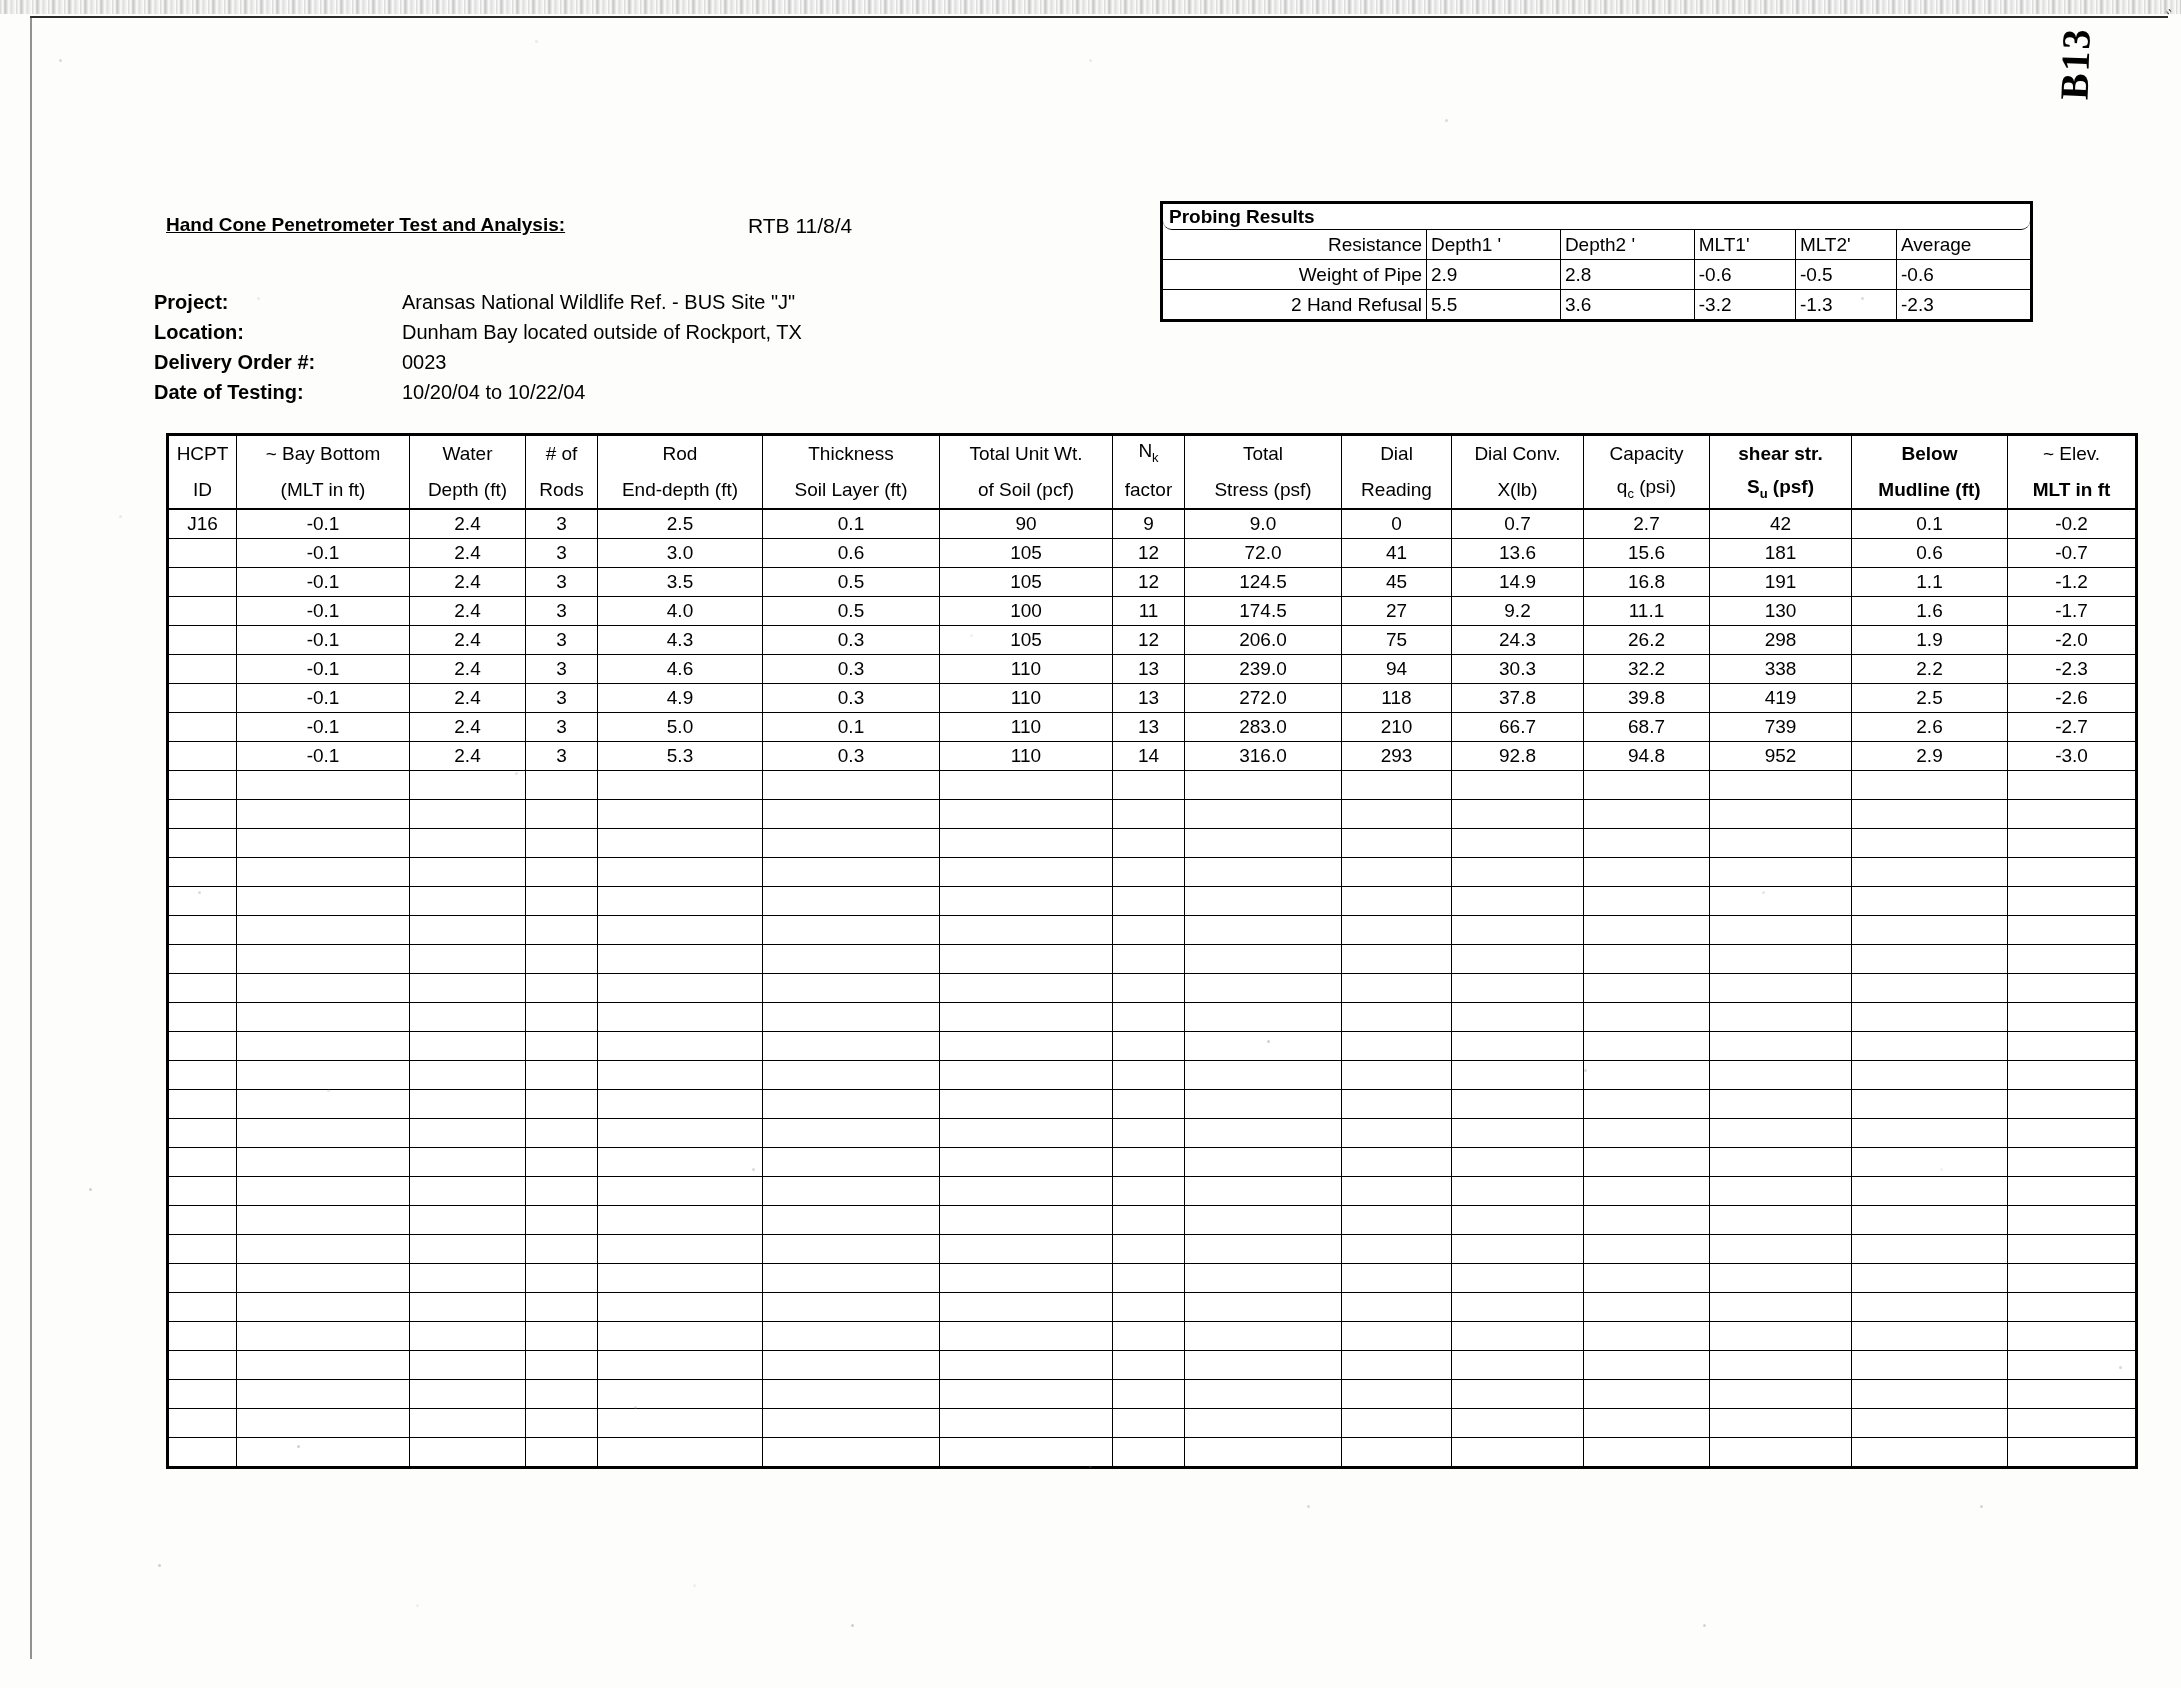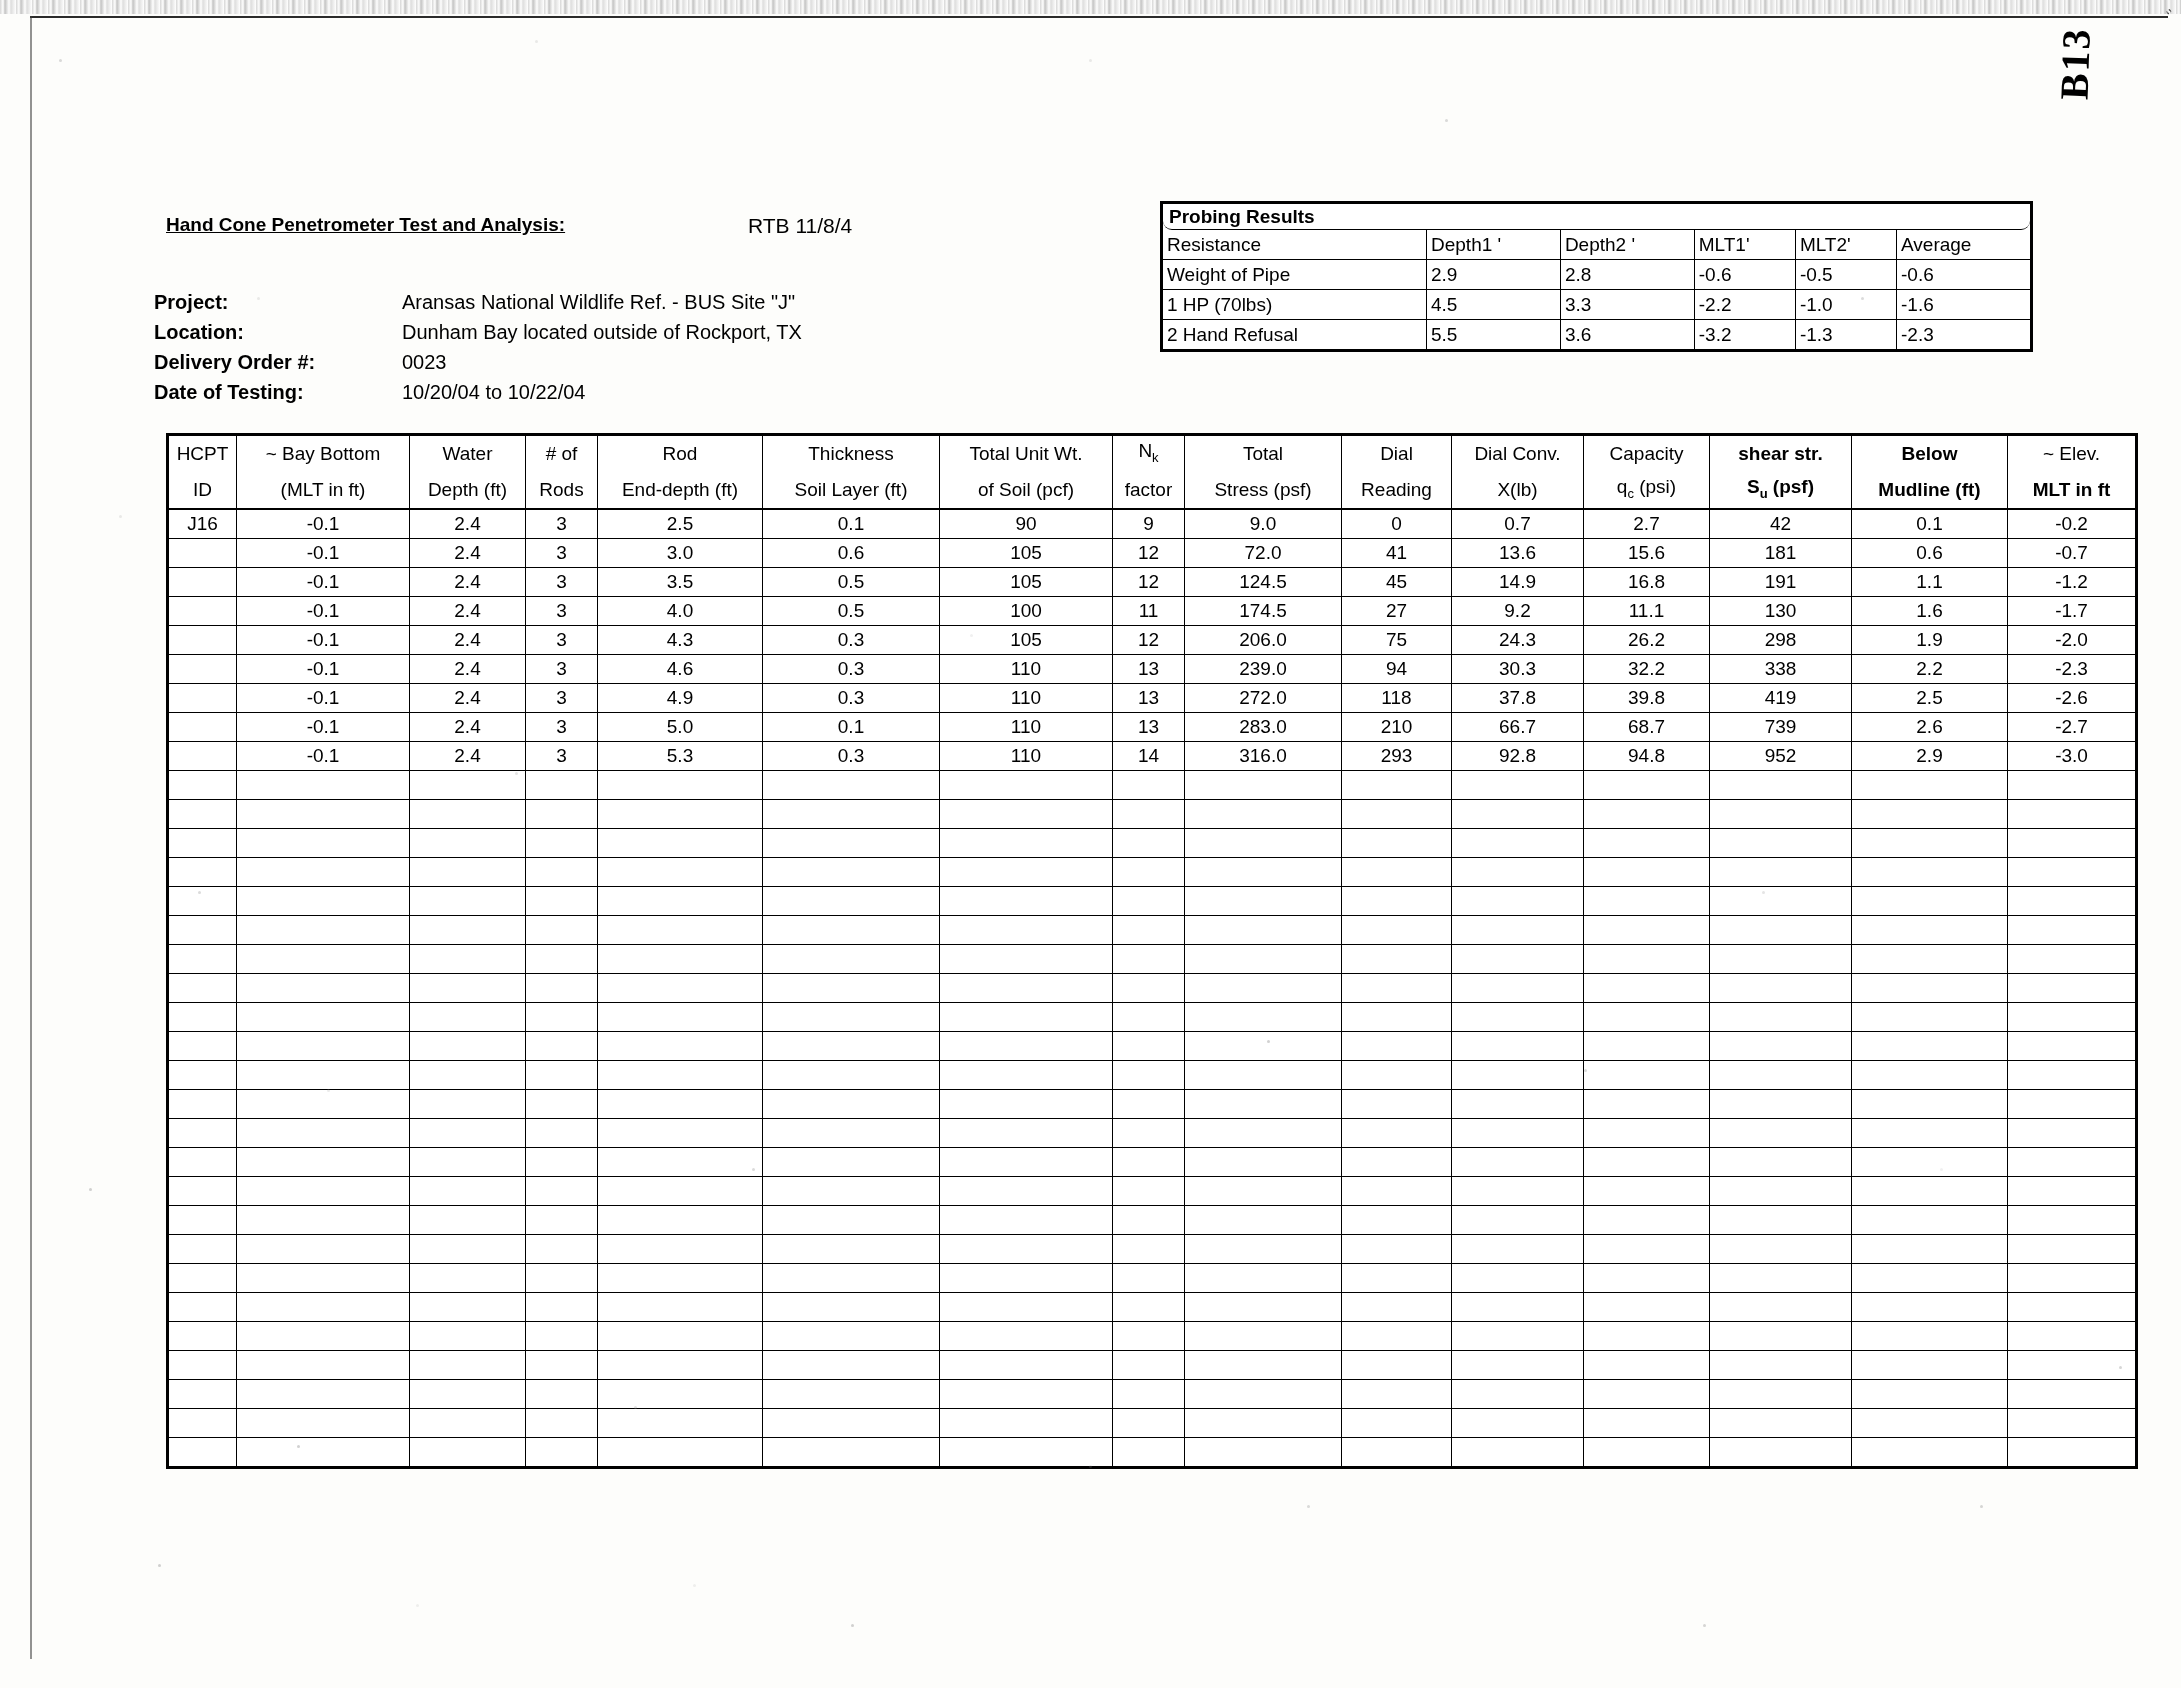--- a/index.html
+++ b/index.html
@@ -108,21 +108,21 @@
   }
   table.ptab td, table.ptab th {
     border: 1px solid #000;
     padding: 1px 4px;
     text-align: left;
     height: 27px;
     font-weight: 400;
     white-space: nowrap;
   }
   table.ptab td.lbl, table.ptab th.lbl {
-    text-align: left;
+    text-align: right;
     width: 255px;
   }
   table.ptab tr:first-child th { border-top: none; }
   table.ptab td:first-child, table.ptab th:first-child { border-left: none; }
   table.ptab td:last-child, table.ptab th:last-child { border-right: none; }
   table.ptab tr:last-child td { border-bottom: none; }
 
   
   .maintable {
     position: absolute;
@@ -229,28 +229,20 @@
         </tr>
       </thead>
       <tbody>
           <tr>
             <td class="lbl">Weight of Pipe</td>
             <td>2.9</td>
             <td>2.8</td>
             <td>-0.6</td>
             <td>-0.5</td>
             <td>-0.6</td>
-          </tr>
-          <tr>
-            <td class="lbl">1 HP (70lbs)</td>
-            <td>4.5</td>
-            <td>3.3</td>
-            <td>-2.2</td>
-            <td>-1.0</td>
-            <td>-1.6</td>
           </tr>
           <tr>
             <td class="lbl">2 Hand Refusal</td>
             <td>5.5</td>
             <td>3.6</td>
             <td>-3.2</td>
             <td>-1.3</td>
             <td>-2.3</td>
           </tr>
         </tbody>

